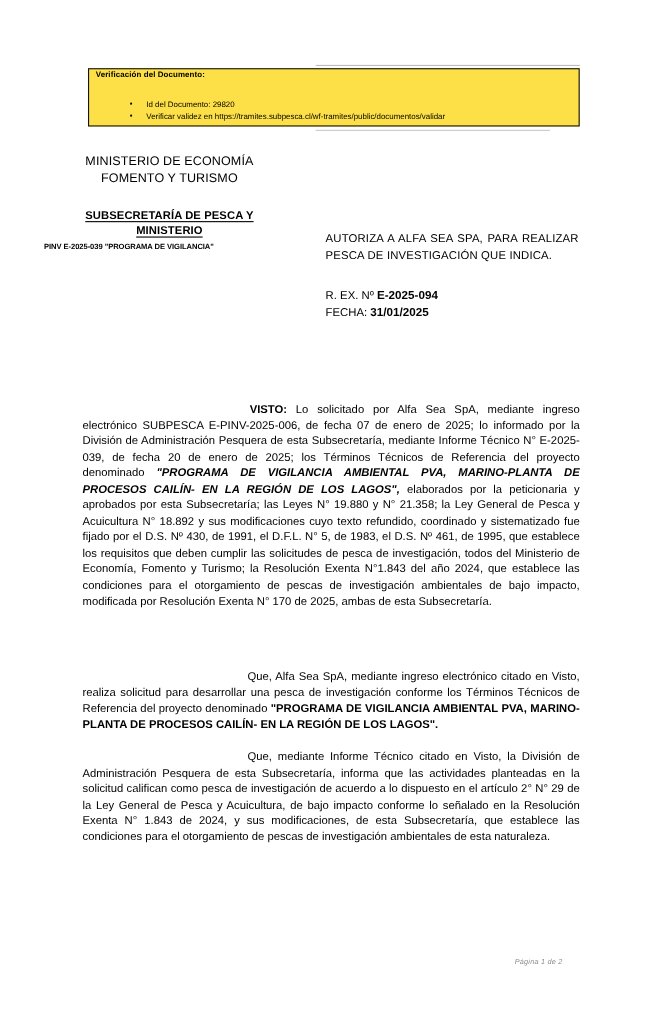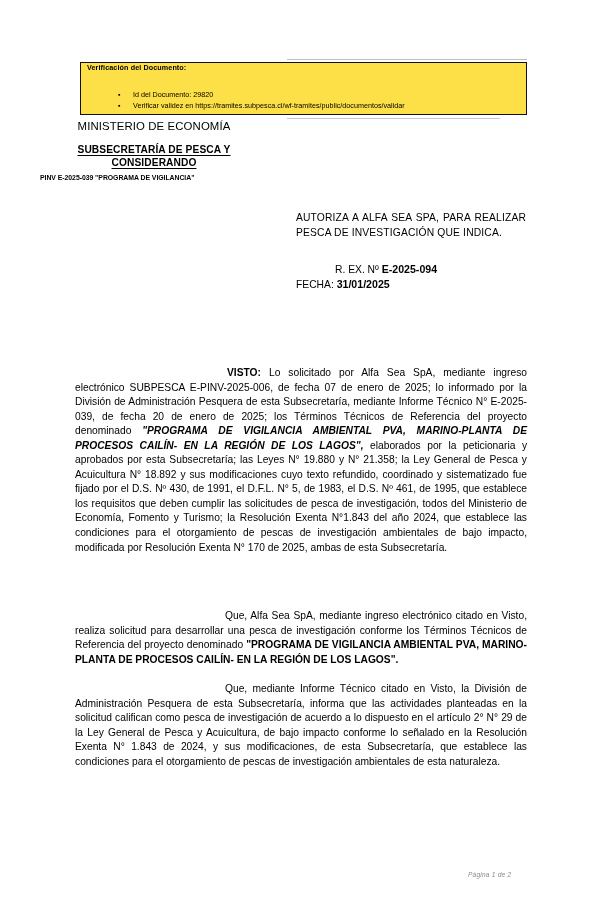--- a/index.html
+++ b/index.html
@@ -78,32 +78,32 @@
     top: 118px;
     width: 213px;
     height: 1px;
     background: #c9c9c9;
   }
 
   
   .letterhead {
     position: absolute;
     left: 38px;
-    top: 119px;
+    top: 140px;
     width: 232px;
     text-align: center;
   }
   .lh-line {
     font-size: 11.4px;
     line-height: 14.5px;
     letter-spacing: 0.1px;
     white-space: nowrap;
   }
   .lh-sub {
-    margin-top: 9px;
+    margin-top: 21px;
   }
   .lh-sub .lh-line {
     font-size: 10.2px;
     font-weight: bold;
     line-height: 13.5px;
     text-decoration: underline;
     text-underline-offset: 1.5px;
   }
   .lh-code {
     margin-top: 4px;
@@ -132,21 +132,20 @@
   .city {
     margin-top: 22px;
     font-size: 10.3px;
     line-height: 14.6px;
     letter-spacing: 0.15px;
   }
   .resnum {
     margin-top: 22px;
     font-size: 10.3px;
     line-height: 15px;
-    margin-left: 39px;
   }
   .fecha {
     font-size: 10.3px;
     line-height: 15px;
   }
   .resnum b, .fecha b {
     font-weight: bold;
     font-size: 10.6px;
   }
 
@@ -227,23 +226,24 @@
       </li>
       <li>
         <span class="bullet">▪</span>
         <span>Verificar validez en https://tramites.subpesca.cl/wf-tramites/public/documentos/validar</span>
       </li>
     </ul>
   </div>
 
   <div class="letterhead">
     <div class="lh-line">MINISTERIO DE ECONOMÍA</div>
+    <div class="lh-line">FOMENTO Y TURISMO</div>
     <div class="lh-sub">
       <div class="lh-line">SUBSECRETARÍA DE PESCA Y</div>
-      <div class="lh-line">CONSIDERANDO</div>
+      <div class="lh-line">MINISTERIO</div>
     </div>
     <div class="lh-code">PINV E-2025-039 "PROGRAMA DE VIGILANCIA"</div>
   </div>
 
   <div class="right-block">
     <div class="subject">AUTORIZA A ALFA SEA SPA, PARA REALIZAR PESCA DE INVESTIGACIÓN QUE INDICA.</div>
     <div class="resnum">
       <span>R. EX. Nº</span>
       <b>E-2025-094</b>
     </div>

